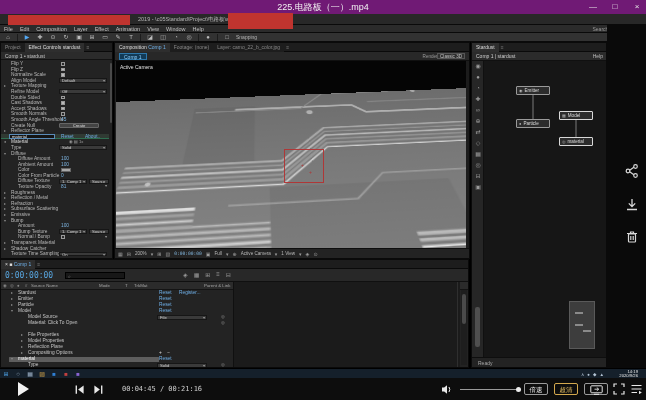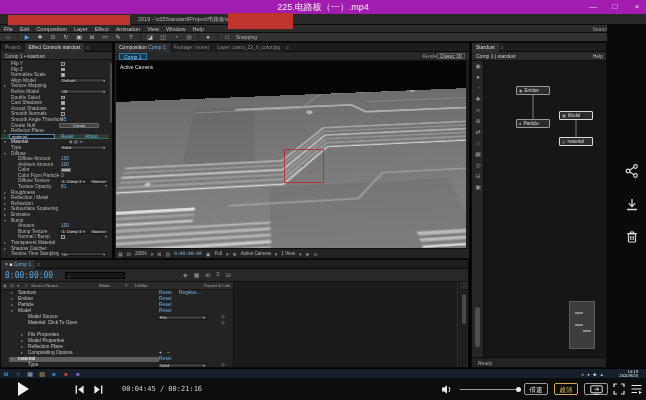--- a/index.html
+++ b/index.html
@@ -2,21 +2,21 @@
 <html><head>
 <meta charset="utf-8">
 <style>
   *{margin:0;padding:0;box-sizing:border-box}
   html,body{background:#000}
   body{font-family:"Liberation Sans",sans-serif;color:#ccc}
   #screen{position:relative;width:646px;height:400px;background:#000;overflow:hidden}
   .abs{position:absolute}
 
   
-  #video-titlebar{left:0;top:0;width:646px;height:14px;background:#a21caf}
+  #video-titlebar{left:0;top:0;width:646px;height:14px;background:#701a75}
   #video-title{width:100%;text-align:center;font-size:9px;line-height:14px;color:#f2f2f2}
   .winctl{top:0;width:14px;height:14px;line-height:14px;text-align:center;color:#e8e8e8;font-size:8px}
 
   
   #ae-titlebar{left:0;top:14px;width:646px;height:11px;background:#282828;border-bottom:1px solid #0a0a0a}
   #ae-path{left:138px;top:2px;font-size:5.5px;color:#b5b5b5;white-space:nowrap}
   .censor{background:#c0342f}
   #censor-left{left:8px;top:15px;width:122px;height:11px}
   #censor-mid{left:228px;top:13px;width:65px;height:16px;z-index:5}
   .aectl{top:16px;font-size:7px;color:#cfcfcf;line-height:8px}

